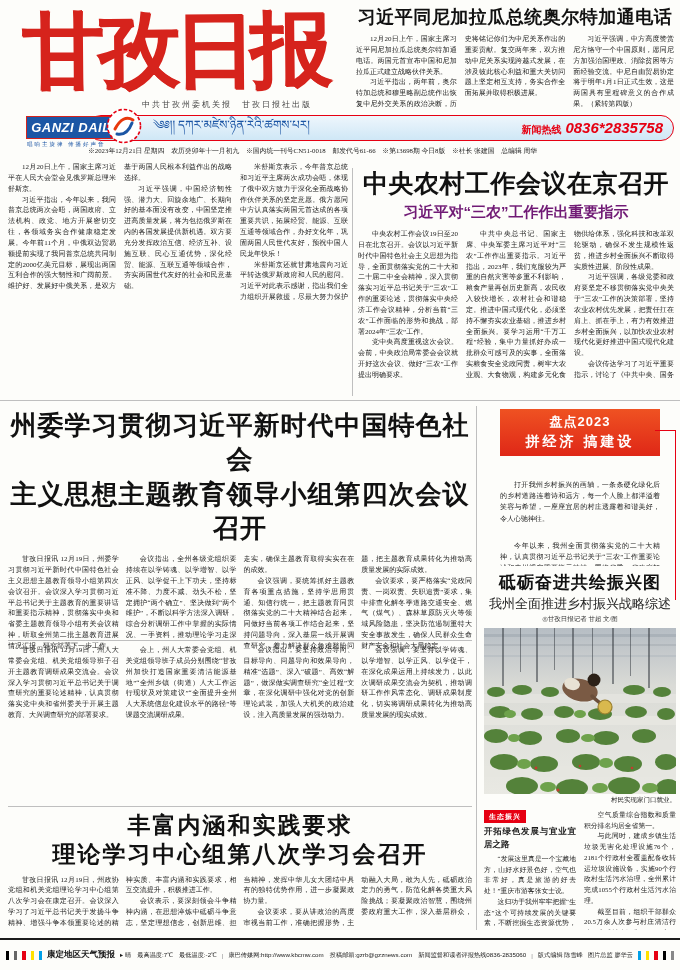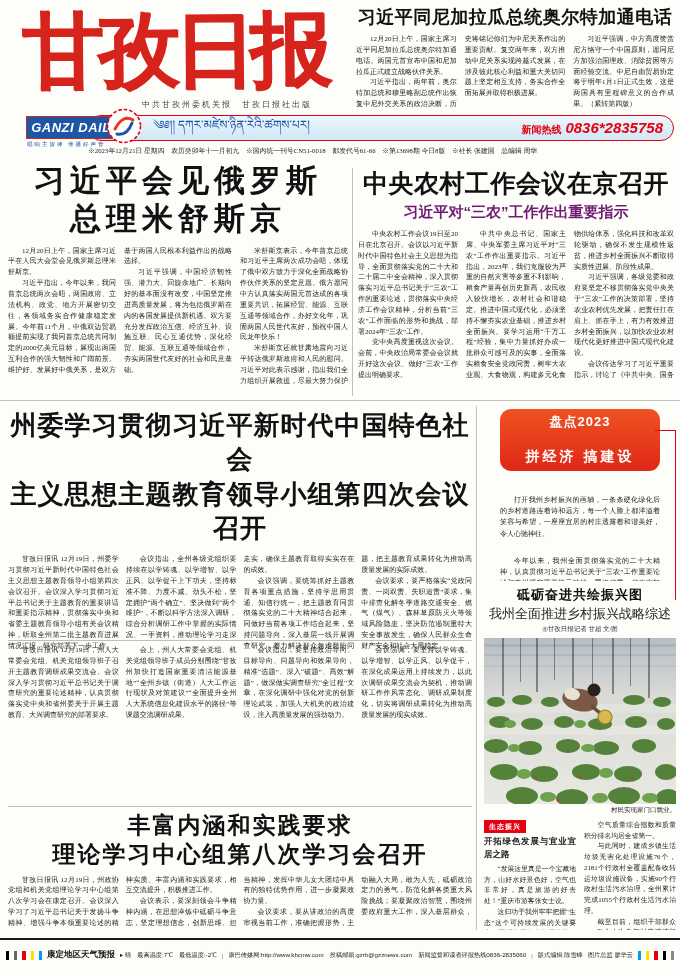--- a/index.html
+++ b/index.html
@@ -44,26 +44,26 @@
   .zhouwei h2{margin:2px 0 9px 0;font-size:26px;line-height:1.32;text-align:center;letter-spacing:1px;}
   .renda{position:absolute;left:8px;top:645px;width:464px;}
   .renda h2{margin:2px 0 7px 0;font-size:24px;line-height:1.25;text-align:center;letter-spacing:3px;}
   .zhengxie{position:absolute;left:8px;top:811px;width:464px;}
   .zhengxie h2{margin:0 0 6px 0;font-size:23px;line-height:1.25;text-align:center;letter-spacing:2px;}
   
   .rightcol{position:absolute;left:484px;top:406px;width:192px;height:524px;overflow:hidden;}
   .rc-redline{position:absolute;right:0;top:24px;height:170px;border-right:1.2px solid #e60012;}
   .rc-redline::before{content:"";position:absolute;right:0;top:0;width:20px;border-top:1.2px solid #e60012;}
   .redbox{width:160px;margin:3px auto 8px auto;padding:4px 0 5px 0;text-align:center;color:#fff;
-      background:linear-gradient(180deg,#ef5222,#df2717);font-family:"Liberation Sans",sans-serif;font-weight:bold;border-radius:11px;}
+      background:linear-gradient(180deg,#ef5222,#df2717);font-family:"Liberation Sans",sans-serif;font-weight:bold;}
   .redbox .l1{font-size:13px;letter-spacing:1px;}
-  .redbox .l2{font-size:14px;letter-spacing:3px;margin-top:17px;}
+  .redbox .l2{font-size:14px;letter-spacing:3px;margin-top:2px;}
   .rc-intro{font-size:7px;line-height:1.6;text-align:justify;height:102px;overflow:hidden;}
   .rc-intro p{margin:16px;text-indent:2em;}
-  .rc-h3{margin:5px 0 1px 0;font-size:13px;text-align:center;letter-spacing:1px;}
+  .rc-h3{margin:5px 0 1px 0;font-size:17px;text-align:center;letter-spacing:1px;}
   .rc-sub{font-size:13px;text-align:center;color:#222;font-family:"Liberation Sans",sans-serif;margin-bottom:2px;}
   .rc-byline{font-size:6.5px;text-align:center;color:#333;margin-bottom:4px;}
   .rc-photo{width:192px;height:166px;display:block;}
   .rc-caption{font-size:6.5px;text-align:right;color:#222;margin:2px 0 5px 0;}
   .rc-cols{display:flex;gap:8px;height:148px;overflow:hidden;}
   .rc-col{width:92px;font-size:6.8px;line-height:1.58;text-align:justify;}
   .rc-col p{margin:0;text-indent:2em;}
   .badge{display:inline-block;background:#e60012;color:#fff;font-size:7px;padding:1px 5px;
       font-family:"Liberation Sans",sans-serif;font-weight:bold;letter-spacing:1px;margin-bottom:2px;}
   .sec-head{font-size:8.5px;font-weight:bold;font-family:"Liberation Sans",sans-serif;margin-bottom:2px;}
@@ -104,22 +104,20 @@
   <div class="logocircle">
     <svg width="36" height="36" viewBox="0 0 36 36">
       <circle cx="18" cy="18" r="16.5" fill="#ffffff" stroke="#e60012" stroke-width="1.6" stroke-dasharray="3.5 2"></circle>
       <path d="M9 21 Q17 6 27 12" stroke="#e8380d" stroke-width="3" fill="none" stroke-linecap="round"></path>
       <path d="M11 26 Q21 28 26 15" stroke="#1c56a5" stroke-width="3" fill="none" stroke-linecap="round"></path>
     </svg>
   </div>
   <div class="dateline">※2023年12月21日 星期四　农历癸卯年十一月初九　※国内统一刊号CN51-0018　邮发代号61-66　※第13698期 今日8版　※社长 张建国　总编辑 周华</div>
 
   <section class="lead">
-    <h2 class="hl"><span>习近平会见俄罗斯</span><br>
-      <span>总理米舒斯京</span></h2>
     <div class="art-body cols3" style="height:146px;">
       <p>12月20日上午，国家主席习近平在人民大会堂会见俄罗斯总理米舒斯京。</p>
       <p>习近平指出，今年以来，我同普京总统两次会晤，两国政府、立法机构、政党、地方开展密切交往，各领域务实合作健康稳定发展。今年前11个月，中俄双边贸易额提前实现了我同普京总统共同制定的2000亿美元目标，展现出两国互利合作的强大韧性和广阔前景。维护好、发展好中俄关系，是双方基于两国人民根本利益作出的战略选择。</p>
       <p>习近平强调，中国经济韧性强、潜力大、回旋余地广、长期向好的基本面没有改变，中国坚定推进高质量发展，将为包括俄罗斯在内的各国发展提供新机遇。双方要充分发挥政治互信、经济互补、设施互联、民心互通优势，深化经贸、能源、互联互通等领域合作，夯实两国世代友好的社会和民意基础。</p>
       <p>米舒斯京表示，今年普京总统和习近平主席两次成功会晤，体现了俄中双方致力于深化全面战略协作伙伴关系的坚定意愿。俄方愿同中方认真落实两国元首达成的各项重要共识，拓展经贸、能源、互联互通等领域合作，办好文化年，巩固两国人民世代友好，预祝中国人民龙年快乐！</p>
       <p>米舒斯京还就甘肃地震向习近平转达俄罗斯政府和人民的慰问。习近平对此表示感谢，指出我们全力组织开展救援，尽最大努力保护人民群众生命财产安全。在中国共产党坚强领导下，灾区人民一定能够战胜灾害，重建家园。</p>
 
     </div>
   </section>
 

